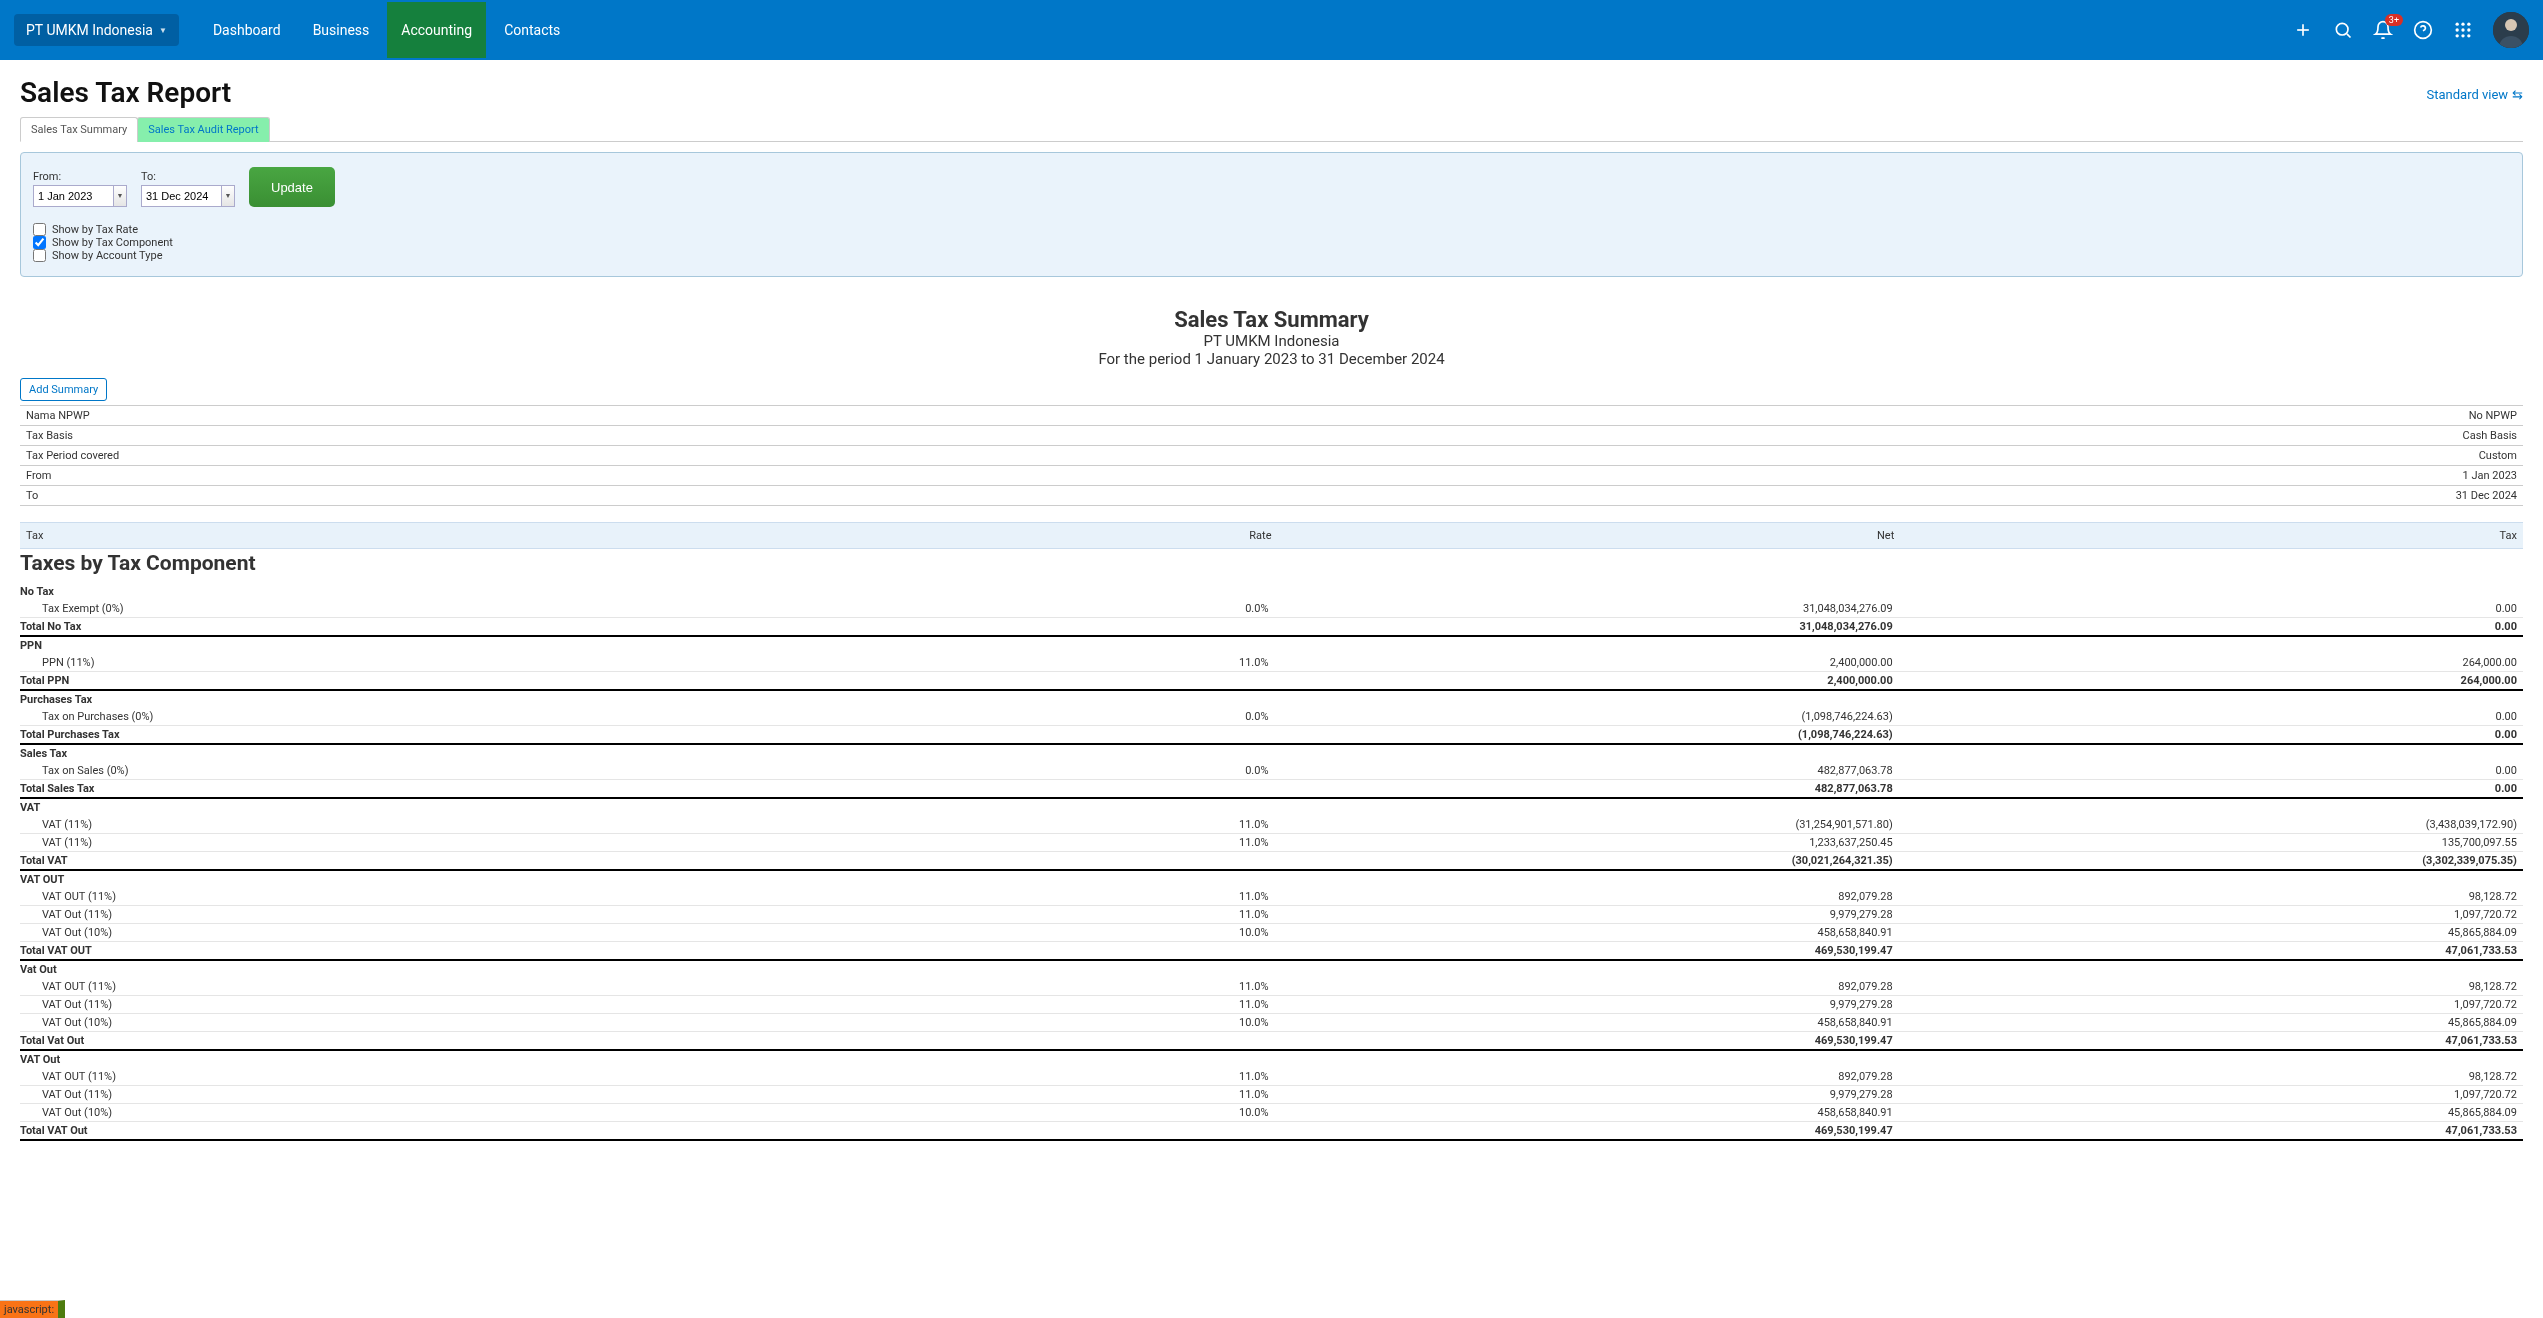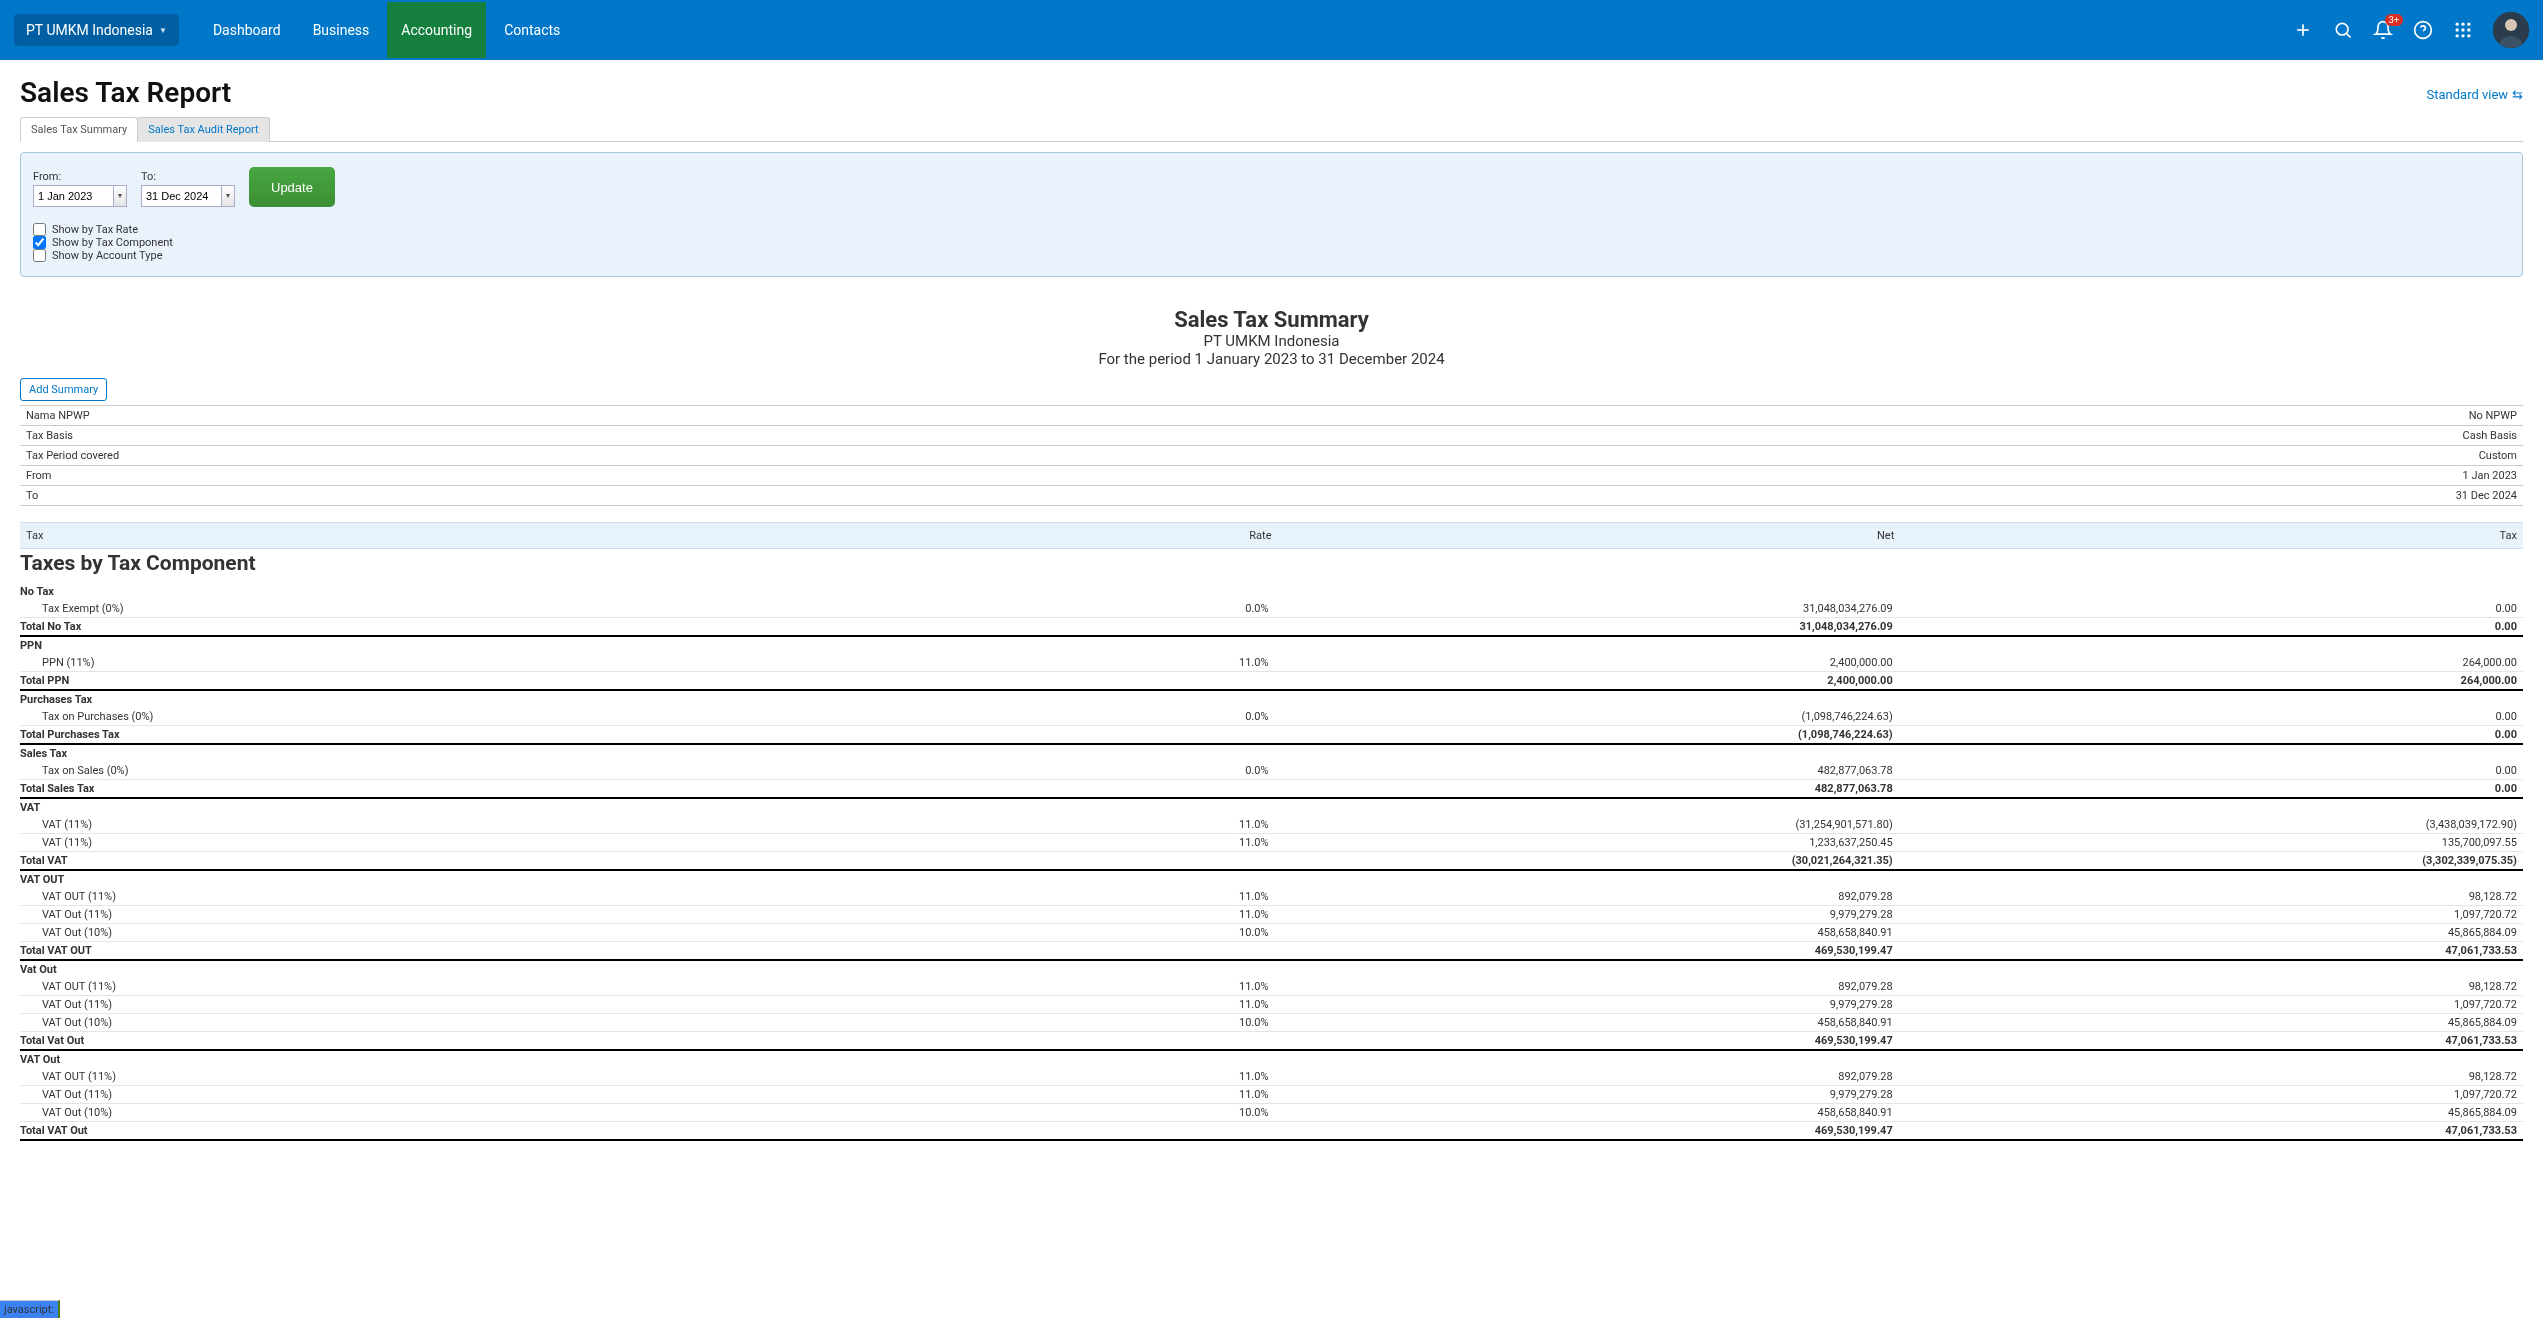--- a/index.html
+++ b/index.html
@@ -46,21 +46,21 @@
 h1.page-title { font-size: 28px; font-weight: 600; color:#111; margin-bottom: 8px; }
 
 .view-toggle { float: right; margin-top: -30px; color:#0077c8; font-size: 13px; display:flex; align-items:center; gap:4px;}
 
 .tabs-row { border-bottom:1px solid #ccc; margin-bottom: 10px; display:flex; }
 .tab {
   border:1px solid #ccc;
   border-bottom:none;
   padding:5px 10px;
   font-size:11px;
-  background:#e5e5e5;
+  background:#86efac;
   margin-right:-1px;
   margin-bottom:-1px;
   border-radius:3px 3px 0 0;
   cursor:pointer;
 }
 .tab.inactive a { color:#0077c8; }
 .tab.active { background:#fff; color:#555; border-bottom:1px solid #fff;}
 
 .filter-box {
   border: 1px solid #a7c7db;
@@ -128,21 +128,21 @@
   display:flex; font-size:11px;
   border-bottom:1px solid #e5e5e5;
   padding: 2px 6px 2px 0;
 }
 .data-row .c-tax { padding-left: 22px; }
 .total-row { font-weight:700; border-bottom:2px solid #000000;}
 .total-row .c-tax { padding-left:0;}
 
 .status-strip {
   position:fixed; left:0; bottom:0;
-  background:#3b82f6; border-top:1px solid #ccc; border-right:2px solid #4d7c0f;
+  background:#f97316; border-top:1px solid #ccc; border-right:7px solid #4d7c0f;
   font-size:11px; padding:2px 4px; color:#333;
 }
 </style>
 </head>
 <body>
 
 <div class="topbar">
   <div class="org-switch">
     <span>PT UMKM Indonesia</span>
     <span class="caret">▼</span>

